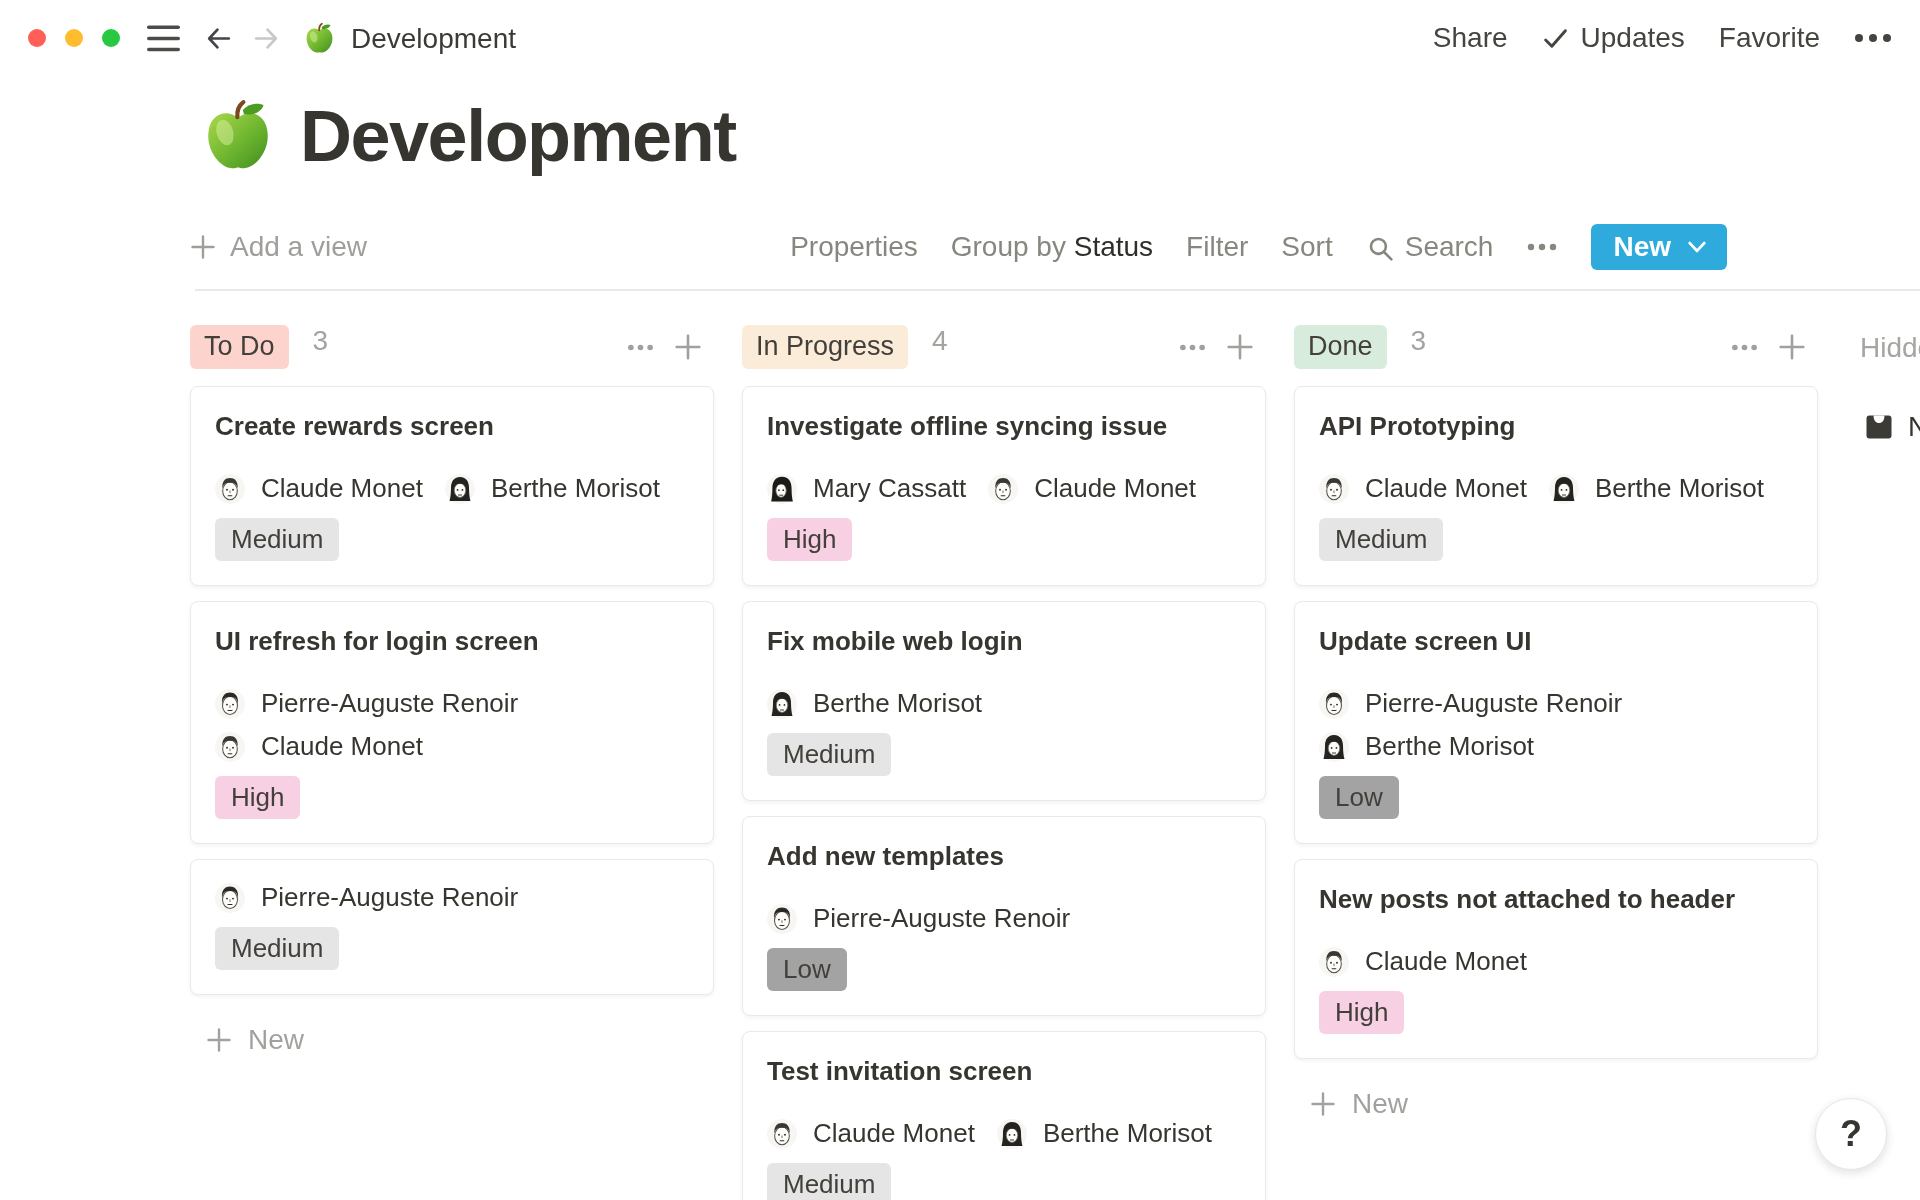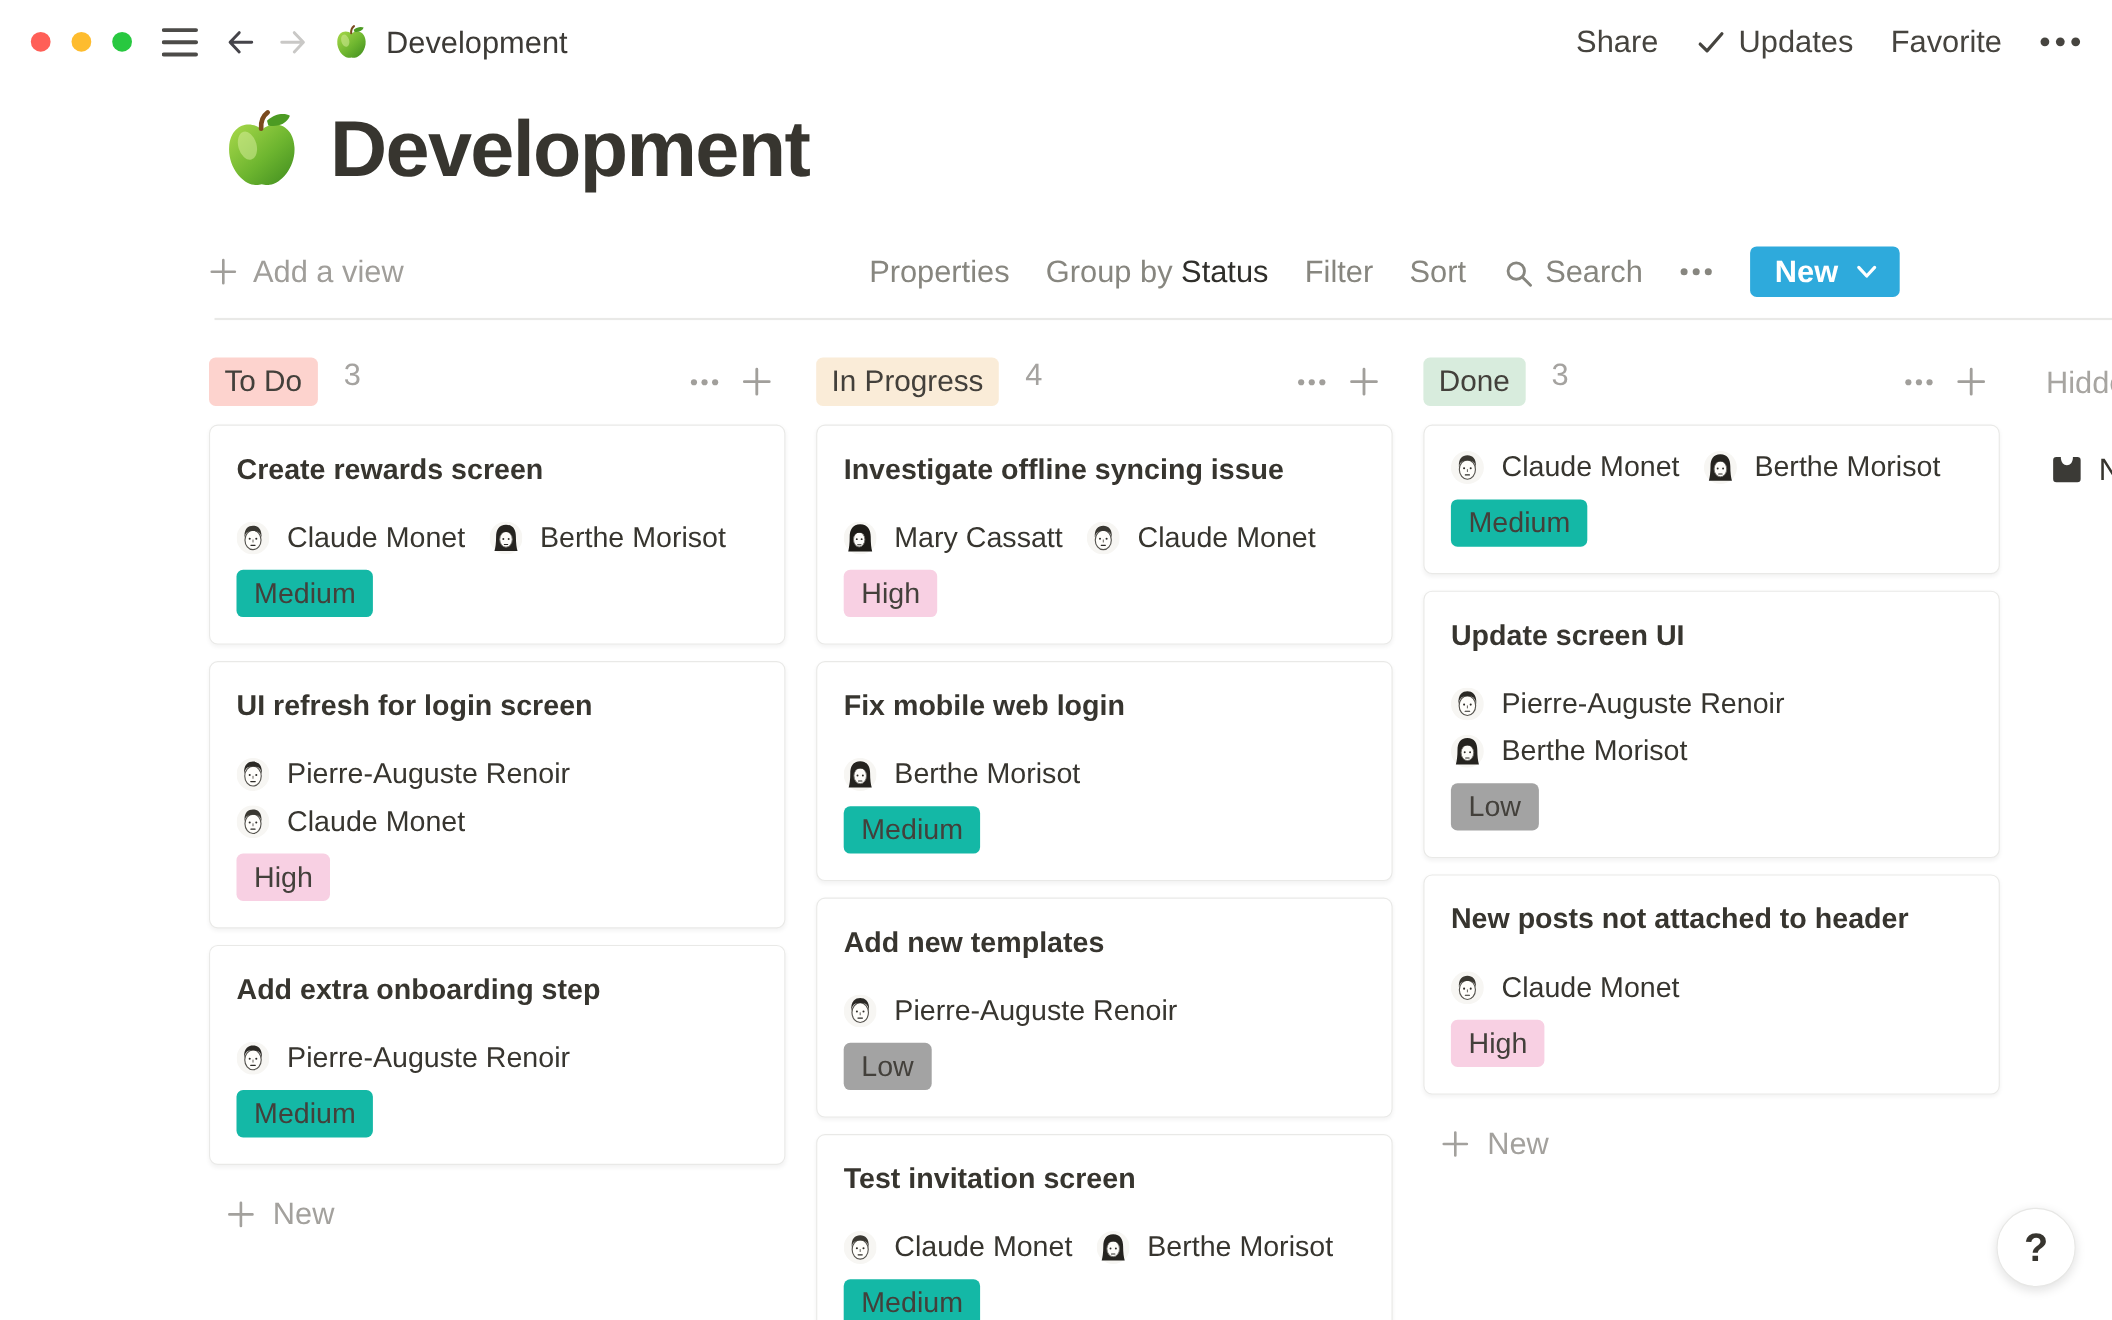--- a/index.html
+++ b/index.html
@@ -52,21 +52,21 @@
   .col-actions{margin-left:auto;display:flex;align-items:center;gap:20px;color:#a19f9b;}
   .col-dots{width:27px;height:7px}
   .col-plus{width:28px;height:28px}
   .card{background:#fff;border:1px solid #e9e9e7;border-radius:8px;
     box-shadow:0 2px 4px rgba(15,15,15,0.05);padding:22px 24px 16px;margin-bottom:15px;cursor:pointer;}
   .card-title{font-size:26px;font-weight:700;color:#37352f;line-height:30px;margin:2px 0 32px;}
   .a-line{display:flex;align-items:center;gap:22px;margin-bottom:12px;flex-wrap:wrap;}
   .assignee{display:flex;align-items:flex-end;gap:16px;font-size:26px;color:#37352f;white-space:nowrap;}
   .avatar{width:30px;height:30px;flex:none;}
   .prio{display:inline-block;border-radius:6px;padding:6px 16px;font-size:26px;color:#43403b;margin:2px 0 8px;}
-  .p-med{background:#14b8a6}.p-high{background:#f8d0e3}.p-low{background:#a3a3a3}
+  .p-med{background:#e5e5e5}.p-high{background:#f8d0e3}.p-low{background:#a3a3a3}
   .col-new{display:flex;align-items:center;gap:16px;color:#a3a19d;font-size:28px;margin-top:29px;padding-left:16px;cursor:pointer;}
   .col-new .plus{width:26px;height:26px;}
   
   .col-hidden{position:absolute;left:1846px;top:325px;width:300px;}
   .hidden-label{color:#a7a5a1;font-size:28px;padding:7px 0 0 14px;white-space:nowrap;}
   .hidden-item{display:flex;align-items:center;gap:14px;margin-top:47px;padding-left:18px;font-size:28px;color:#37352f;white-space:nowrap;}
   .icn-inbox{width:30px;height:30px;color:#3b3a36}
   
   .help-btn{position:absolute;left:1815px;top:1098px;width:70px;height:70px;border-radius:50%;
     background:#fff;border:1px solid #e7e7e5;box-shadow:0 3px 10px rgba(15,15,15,0.13);
@@ -283,21 +283,20 @@
       <span class="assignee">
         <svg class="avatar">
             <use href="#sym-av-man1"></use>
           </svg>
         <span>Claude Monet</span>
       </span>
     </div>
     <span class="prio p-high">High</span>
   </div>
   <div class="card">
-    <div class="card-title">Add extra onboarding step</div>
     <div class="a-line">
       <span class="assignee">
         <svg class="avatar">
             <use href="#sym-av-man2"></use>
           </svg>
         <span>Pierre-Auguste Renoir</span>
       </span>
     </div>
     <span class="prio p-med">Medium</span>
   </div>
@@ -391,20 +390,21 @@
     <span class="col-actions">
       <svg class="col-dots">
           <use href="#sym-dots-sm"></use>
         </svg>
       <svg class="col-plus">
           <use href="#sym-plus"></use>
         </svg>
     </span>
   </div>
   <div class="card">
+    <div class="card-title">API Prototyping</div>
     <div class="a-line">
       <span class="assignee">
         <svg class="avatar">
             <use href="#sym-av-man1"></use>
           </svg>
         <span>Claude Monet</span>
       </span>
       <span class="assignee">
         <svg class="avatar">
             <use href="#sym-av-woman1"></use>

